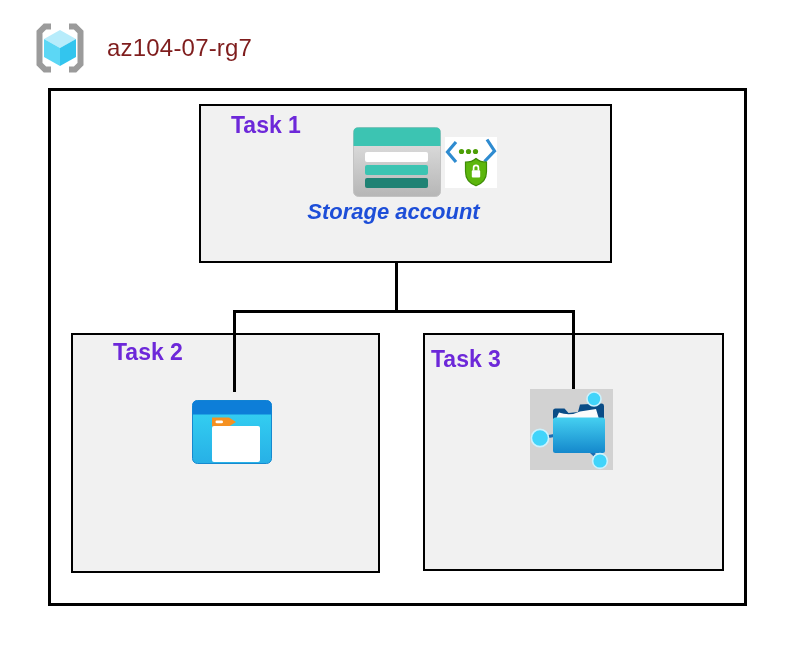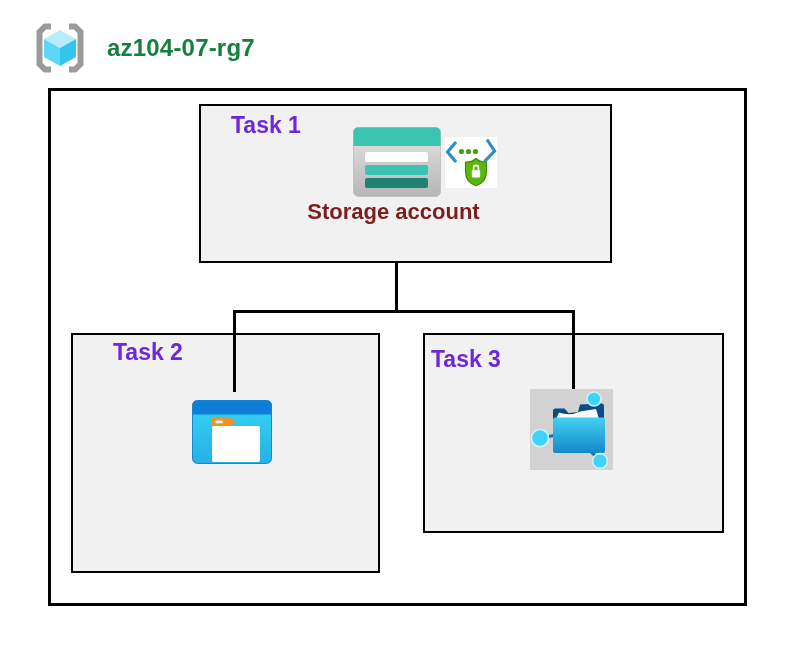--- a/index.html
+++ b/index.html
@@ -5,41 +5,41 @@
   html,body{margin:0;padding:0;}
   body{
     width:788px;height:647px;position:relative;background:#ffffff;
     font-family:"Liberation Sans","DejaVu Sans",sans-serif;
     -webkit-font-smoothing:antialiased;
   }
   .abs{position:absolute;}
 
   
   .rg-header{position:absolute;left:33px;top:21px;display:flex;align-items:center;gap:20px;}
-  .rg-title{font-size:24px;font-weight:bold;color:#15803d;letter-spacing:0.2px;}
+  .rg-title{font-size:24px;font-weight:normal;color:#7f1d1d;letter-spacing:0.2px;}
 
   
   .outer-box{
     position:absolute;left:48px;top:88px;width:699px;height:518px;
     border:3px solid #000;background:#fff;box-sizing:border-box;
   }
 
   
   .task-box{
     position:absolute;background:#f1f1f1;border:2px solid #000;box-sizing:border-box;
     z-index:2;
   }
   .task1{left:199px;top:104px;width:413px;height:159px;}
   .task2{left:71px;top:333px;width:309px;height:240px;}
-  .task3{left:423px;top:333px;width:301px;height:200px;}
+  .task3{left:423px;top:333px;width:301px;height:238px;}
   .task-label{
     position:absolute;font-size:23px;font-weight:bold;color:#6d28d9;white-space:nowrap;
   }
   .item-label{
-    position:absolute;font-size:22px;font-weight:bold;color:#7f1d1d;text-align:center;white-space:nowrap;
+    position:absolute;font-size:22px;font-weight:bold;color:#1d4ed8;text-align:center;white-space:nowrap;font-style:italic;
   }
 
   
   .conn{position:absolute;background:#000;z-index:5;}
   .conn-v1{left:395px;top:262px;width:3px;height:50px;}
   .conn-h1{left:233px;top:310px;width:342px;height:3px;}
   .conn-v2{left:233px;top:310px;width:3px;height:82px;}
   .conn-v3{left:572px;top:310px;width:3px;height:79px;}
 
   

